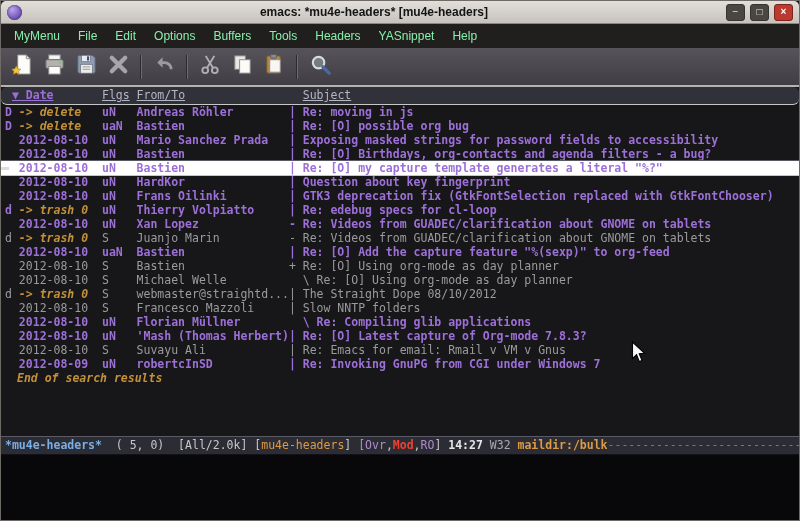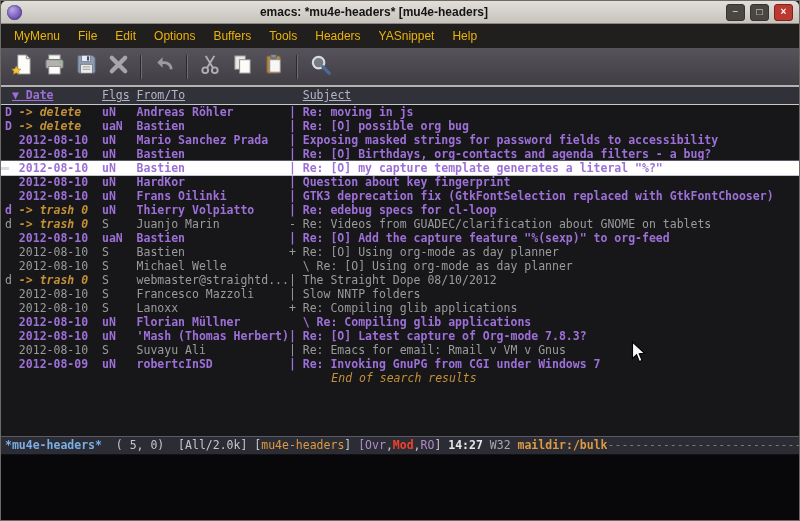--- a/index.html
+++ b/index.html
@@ -45,21 +45,21 @@
   .wbtn.min, .wbtn.max { background:#4a4642; color:#e8e8e8; border:1px solid #37332f; }
   .wbtn.close { background:#bc392f; color:#fff; border:1px solid #7e241d; font-weight:bold; }
 
   
   .menubar {
     height:24px; flex:0 0 24px;
     background:#211f1d;
     display:flex; align-items:center;
     padding-left:4px;
     font-family:"Liberation Sans", sans-serif;
-    font-size:12px; color:#eab308;
+    font-size:12px; color:#86efac;
   }
   .menu-item { padding:3px 9px; white-space:nowrap; }
 
   
   .toolbar {
     height:37px; flex:0 0 37px;
     background:linear-gradient(#56535b,#403d45);
     border-bottom:2px solid #b6b3ae;
     display:flex; align-items:center;
     padding:0 5px;
@@ -77,35 +77,35 @@
   
   .buffer {
     flex:1 1 auto; overflow:hidden; position:relative;
     background:#171719;
     font-size:11.5px; line-height:14px;
   }
   .header-line {
     height:17px; line-height:17px;
     background:#31313a;
     border-bottom:1px solid #c8c8c8;
-    white-space:pre; padding-left:4px; overflow:hidden;
+    white-space:pre; padding-left:4px; overflow:hidden;border-radius:6px;
   }
   .hdr { color:#b4b6c4; text-decoration:underline; }
   .hdr-date { color:#9d70d8; font-weight:bold; text-decoration:underline; }
 
   .row { white-space:pre; height:14px; position:relative; padding-left:4px; overflow:hidden; }
   .unread { color:#9d70d8; font-weight:bold; }
   .seen   { color:#9b9b9d; font-weight:normal; }
   .mark-target { color:#c49038; font-style:italic; font-weight:bold; }
   .row.current { background:#ffffff; box-shadow:0 1px 0 #c4c4cc, 0 -1px 0 #5a5a64; }
   .fringe-dash { position:absolute; left:0; top:6px; width:8px; height:3px; background:#dcdce2; }
 
   .end-line {
-    white-space:pre; padding-left:8px; height:14px;
-    color:#c49038; font-style:italic; font-weight:normal;text-align:center;
+    white-space:pre; padding-left:16px; height:14px;
+    color:#c49038; font-style:italic; font-weight:bold;
   }
 
   
   .modeline {
     height:17px; flex:0 0 17px; line-height:16px;
     background:#2c2c34;
     border-top:1px solid #5a5a66;
     border-bottom:1px solid #121218;
     box-sizing:content-box;
     white-space:pre; overflow:hidden;
@@ -214,27 +214,27 @@
     <div class="header-line" id="header-line"><span> </span><span class="hdr-date">▼ Date</span><span>       </span><span class="hdr">Flgs</span><span> </span><span class="hdr">From/To</span><span>                 </span><span class="hdr">Subject</span></div>
     <div id="rows">
         <div class="row"><span class="unread">D </span><span class="mark-target">-&gt; delete   </span><span class="unread">uN   </span><span class="unread">Andreas Röhler        </span><span class="unread">| Re: moving in js</span></div>
         <div class="row"><span class="unread">D </span><span class="mark-target">-&gt; delete   </span><span class="unread">uaN  </span><span class="unread">Bastien               </span><span class="unread">| Re: [O] possible org bug</span></div>
         <div class="row"><span class="unread">  </span><span class="unread">2012-08-10  </span><span class="unread">uN   </span><span class="unread">Mario Sanchez Prada   </span><span class="unread">| Exposing masked strings for password fields to accessibility</span></div>
         <div class="row"><span class="unread">  </span><span class="unread">2012-08-10  </span><span class="unread">uN   </span><span class="unread">Bastien               </span><span class="unread">| Re: [O] Birthdays, org-contacts and agenda filters - a bug?</span></div>
         <div class="row current"><span class="unread">  </span><span class="unread">2012-08-10  </span><span class="unread">uN   </span><span class="unread">Bastien               </span><span class="unread">| Re: [O] my capture template generates a literal "%?"</span><span class="fringe-dash"></span></div>
         <div class="row"><span class="unread">  </span><span class="unread">2012-08-10  </span><span class="unread">uN   </span><span class="unread">HardKor               </span><span class="unread">| Question about key fingerprint</span></div>
         <div class="row"><span class="unread">  </span><span class="unread">2012-08-10  </span><span class="unread">uN   </span><span class="unread">Frans Oilinki         </span><span class="unread">| GTK3 deprecation fix (GtkFontSelection replaced with GtkFontChooser)</span></div>
         <div class="row"><span class="unread">d </span><span class="mark-target">-&gt; trash 0  </span><span class="unread">uN   </span><span class="unread">Thierry Volpiatto     </span><span class="unread">| Re: edebug specs for cl-loop</span></div>
+        <div class="row"><span class="unread">  </span><span class="unread">2012-08-10  </span><span class="unread">uN   </span><span class="unread">Xan Lopez             </span><span class="unread">- Re: Videos from GUADEC/clarification about GNOME on tablets</span></div>
         <div class="row"><span class="seen">d </span><span class="mark-target">-&gt; trash 0  </span><span class="seen">S    </span><span class="seen">Juanjo Marin          </span><span class="seen">- Re: Videos from GUADEC/clarification about GNOME on tablets</span></div>
         <div class="row"><span class="unread">  </span><span class="unread">2012-08-10  </span><span class="unread">uaN  </span><span class="unread">Bastien               </span><span class="unread">| Re: [O] Add the capture feature "%(sexp)" to org-feed</span></div>
         <div class="row"><span class="seen">  </span><span class="seen">2012-08-10  </span><span class="seen">S    </span><span class="seen">Bastien               </span><span class="seen">+ Re: [O] Using org-mode as day planner</span></div>
         <div class="row"><span class="seen">  </span><span class="seen">2012-08-10  </span><span class="seen">S    </span><span class="seen">Michael Welle         </span><span class="seen">  \ Re: [O] Using org-mode as day planner</span></div>
         <div class="row"><span class="seen">d </span><span class="mark-target">-&gt; trash 0  </span><span class="seen">S    </span><span class="seen">webmaster@straightd...</span><span class="seen">| The Straight Dope 08/10/2012</span></div>
         <div class="row"><span class="seen">  </span><span class="seen">2012-08-10  </span><span class="seen">S    </span><span class="seen">Francesco Mazzoli     </span><span class="seen">| Slow NNTP folders</span></div>
-        <div class="row"><span class="seen">  </span><span class="seen">2012-08-10  </span><span class="seen">S    </span><span class="seen">Lanoxx                </span><span class="seen">+ Re: Compiling glib applications</span></div>
         <div class="row"><span class="unread">  </span><span class="unread">2012-08-10  </span><span class="unread">uN   </span><span class="unread">Florian Müllner       </span><span class="unread">  \ Re: Compiling glib applications</span></div>
         <div class="row"><span class="unread">  </span><span class="unread">2012-08-10  </span><span class="unread">uN   </span><span class="unread">'Mash (Thomas Herbert)</span><span class="unread">| Re: [O] Latest capture of Org-mode 7.8.3?</span></div>
         <div class="row"><span class="seen">  </span><span class="seen">2012-08-10  </span><span class="seen">S    </span><span class="seen">Suvayu Ali            </span><span class="seen">| Re: Emacs for email: Rmail v VM v Gnus</span></div>
         <div class="row"><span class="unread">  </span><span class="unread">2012-08-09  </span><span class="unread">uN   </span><span class="unread">robertcInSD           </span><span class="unread">| Re: Invoking GnuPG from CGI under Windows 7</span></div>
       </div>
     <div class="end-line">End of search results</div>
   </div>
 
   <div class="modeline" id="modeline"><span style="color: rgb(121, 174, 230); font-weight: bold;">*mu4e-headers*</span><span style="color: rgb(198, 198, 204);">  ( 5, 0)  </span><span style="color: rgb(198, 198, 204);">[All/2.0k] </span><span style="color: rgb(198, 198, 204);">[</span><span style="color: rgb(221, 154, 68);">mu4e-headers</span><span style="color: rgb(198, 198, 204);">] </span><span style="color: rgb(176, 140, 204);">[</span><span style="color: rgb(176, 140, 204);">Ovr</span><span style="color: rgb(198, 198, 204);">,</span><span style="color: rgb(243, 64, 46); font-weight: bold;">Mod</span><span style="color: rgb(198, 198, 204);">,</span><span style="color: rgb(176, 140, 204);">RO</span><span style="color: rgb(198, 198, 204);">] </span><span style="color: rgb(230, 230, 234); font-weight: bold;">14:27 </span><span style="color: rgb(168, 168, 176);">W32 </span><span style="color: rgb(221, 154, 68); font-weight: bold;">maildir:/bulk</span><span style="color: rgb(119, 119, 127);">--------------------------------------------</span></div>
 

